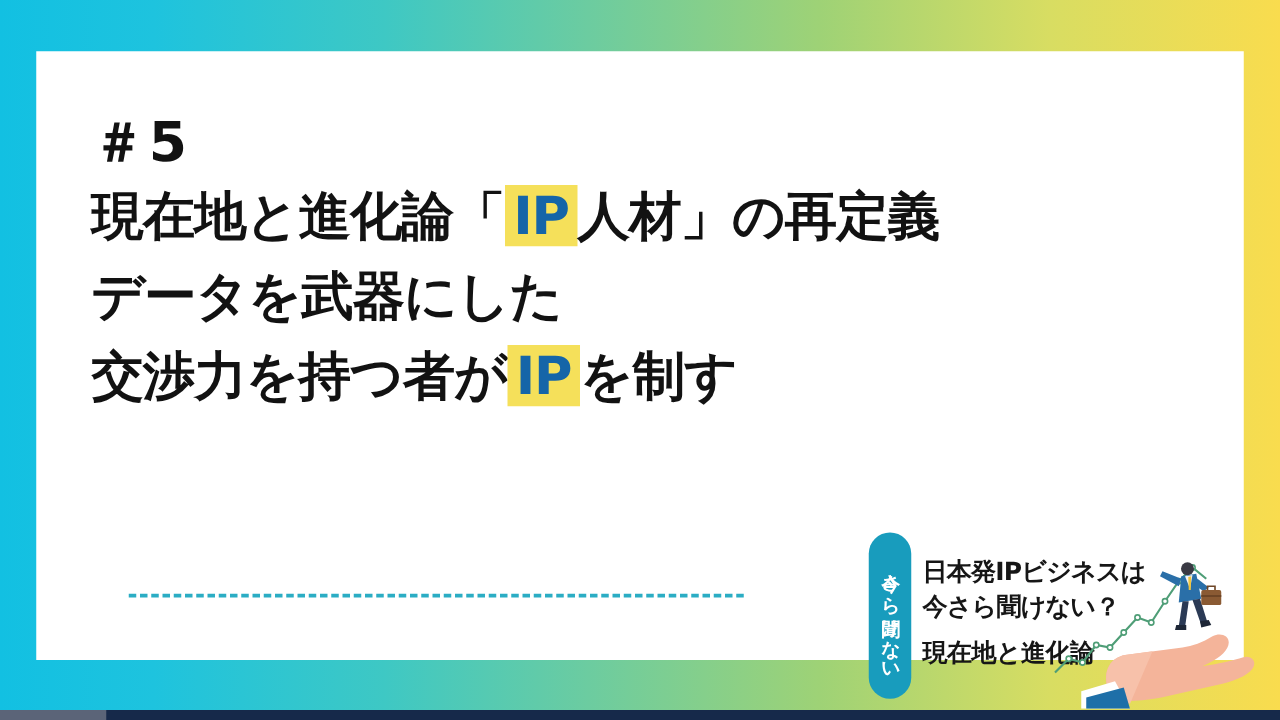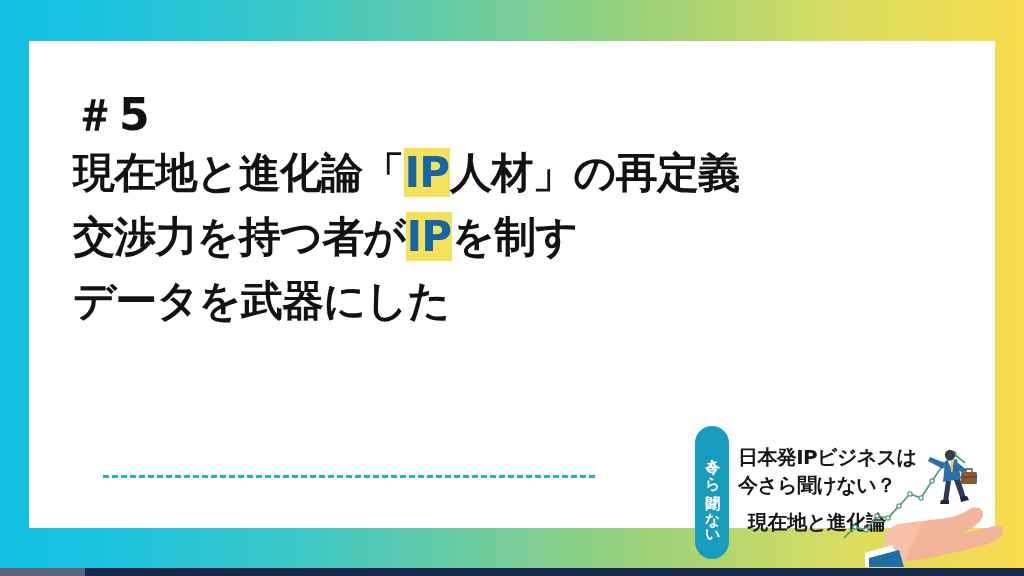--- a/index.html
+++ b/index.html
@@ -46,21 +46,21 @@
   }
   .hl-big {
     font-size:42px; line-height:1.52;
     font-weight:900;
     letter-spacing:-0.8px;
   }
   
   .ip {
     color:#1565a8;
     background:#f5e05a;
-    padding:0 1px;
+    padding:0 7px;
     box-decoration-break:clone;
     -webkit-box-decoration-break:clone;
     font-family:"DejaVu Sans","Liberation Sans",sans-serif;
     font-weight:900;
     letter-spacing:-1px;
   }
 
   
   #rule {
     position:absolute; left:74px; top:434px;
@@ -90,21 +90,21 @@
   }
   
   #logo-top {
     position:absolute; left:46px; top:20px;
     width:236px;
     font-size:20px; font-weight:900; line-height:1.38;
     color:#161616; letter-spacing:-0.6px;
     white-space:nowrap;
   }
   #logo-bottom {
-    position:absolute; left:56px; top:85px;
+    position:absolute; left:46px; top:85px;
     font-size:20px; font-weight:900;
     color:#161616; letter-spacing:-0.4px;
     white-space:nowrap;
   }
   #logo-art { position:absolute; left:150px; top:8px; width:170px; height:135px; }
 
   
   #bottombar {
     position:absolute; left:0; bottom:0;
     width:1024px; height:8px;
@@ -122,23 +122,23 @@
 <div id="slide">
 
   <div id="card">
 
     <div id="headline">
 
       <div class="hl-line hl-num">＃5</div>
 
       <div class="hl-line hl-big"><span>現在地と進化論「</span><span class="ip">IP</span><span>人材」の再定義</span></div>
 
+      <div class="hl-line hl-big">データを武器にした</div>
+
       <div class="hl-line hl-big"><span>交渉力を持つ者が</span><span class="ip">IP</span><span>を制す</span></div>
-
-      <div class="hl-line hl-big">データを武器にした</div>
     </div>
 
     <div id="rule"></div>
 
     <div id="logo">
 
       <div id="pill">今さら聞けない</div>
 
       <div id="logo-top">
         <div>日本発IPビジネスは</div>

